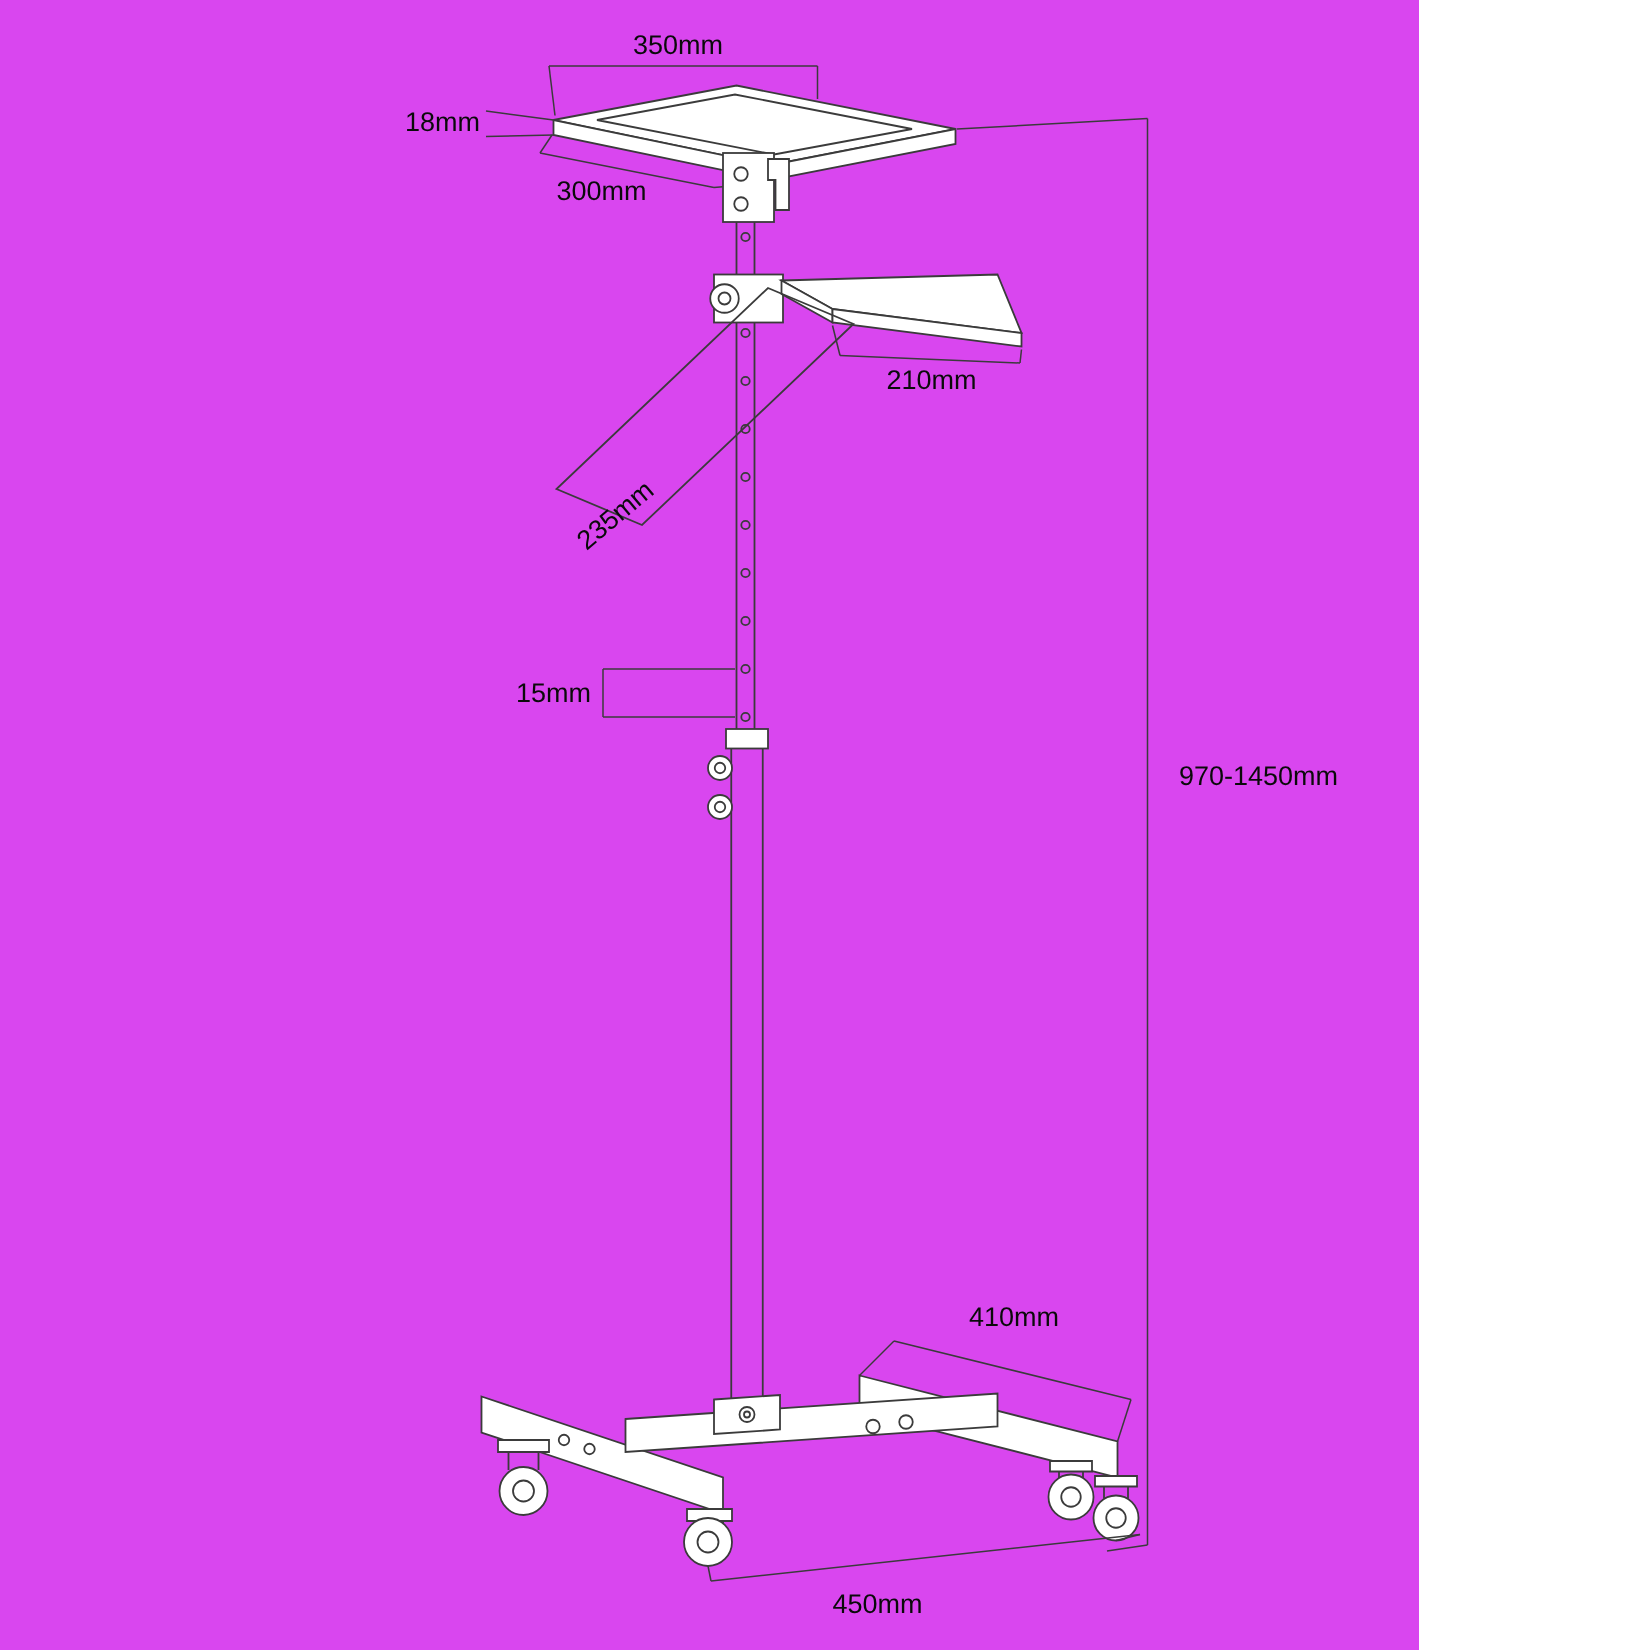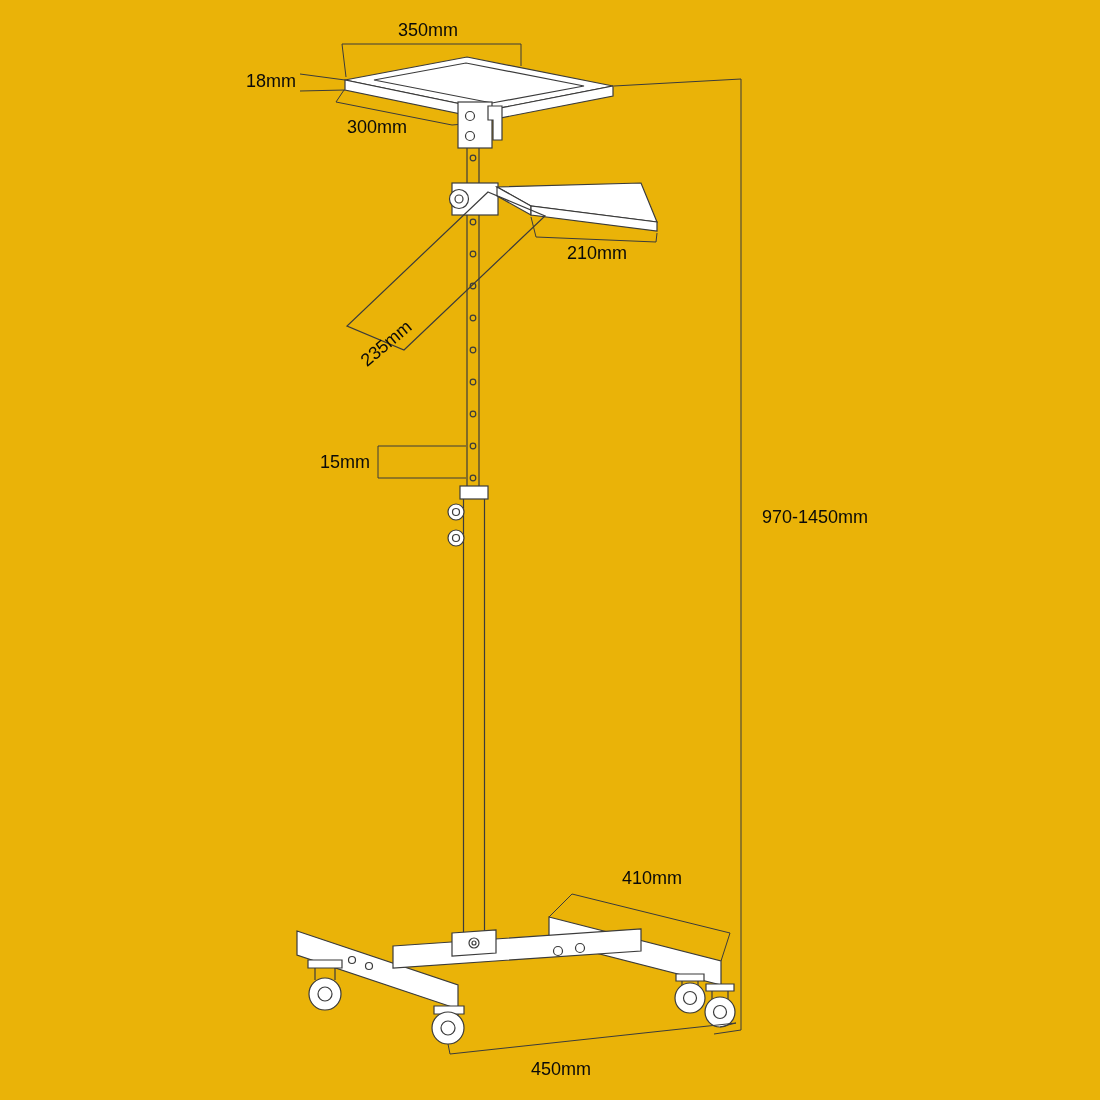--- a/index.html
+++ b/index.html
@@ -2,21 +2,21 @@
 <html style="--line-color: #3b3b3b; --text-color: #0a0a0a;"><head>
 <meta charset="utf-8">
 <style>
   html,body{margin:0;padding:0;}
   body{
     width:1100px;height:1100px;
     background:#ffffff;
     font-family:"Liberation Sans", sans-serif;
     overflow:hidden;
   }
-  .canvas{position:relative;width:1100px;height:1100px;background:#eab308;}
+  .canvas{position:relative;width:922px;height:1100px;background:#d946ef;padding-left:24px;}
   svg{display:block;}
   .ln{stroke:var(--line-color,#3b3b3b);stroke-width:1.2;fill:none;}
   .fw{stroke:var(--line-color,#3b3b3b);stroke-width:1.2;fill:#ffffff;}
   .dim{stroke:var(--line-color,#3b3b3b);stroke-width:1;fill:none;}
   text.lbl{
     fill:var(--text-color,#0a0a0a);
     font-family:"Liberation Sans", sans-serif;
     font-size:18px;
   }
 </style>

